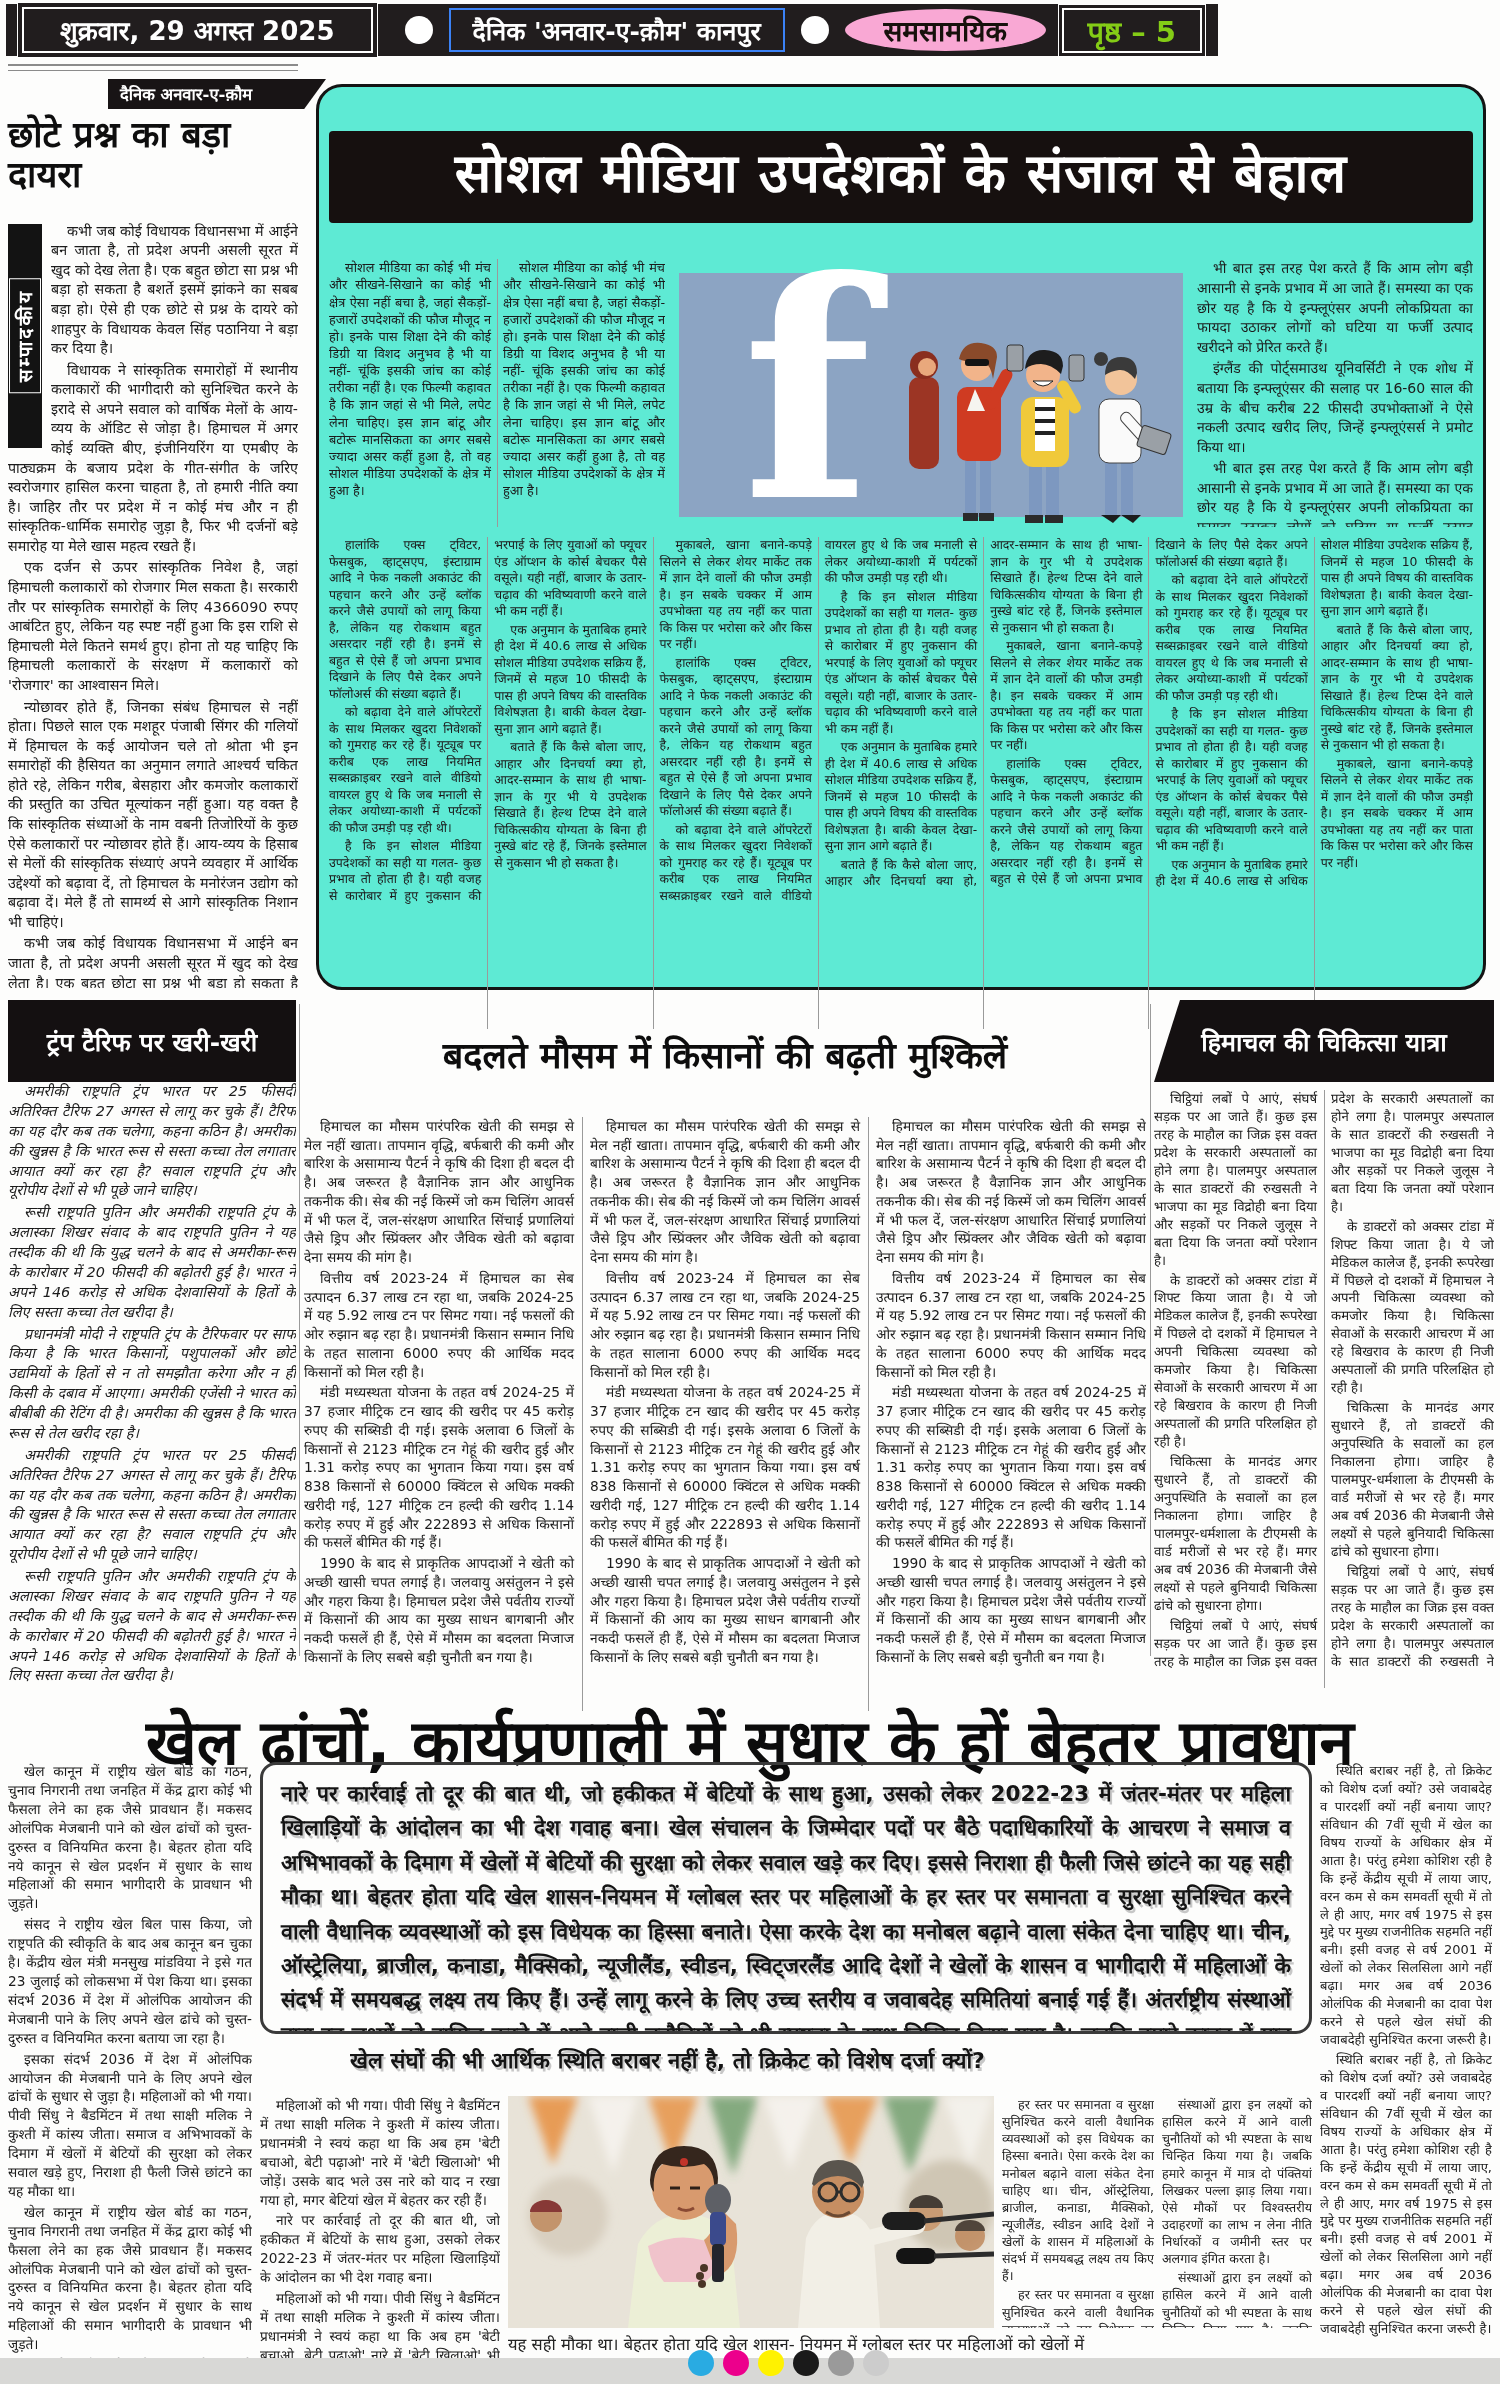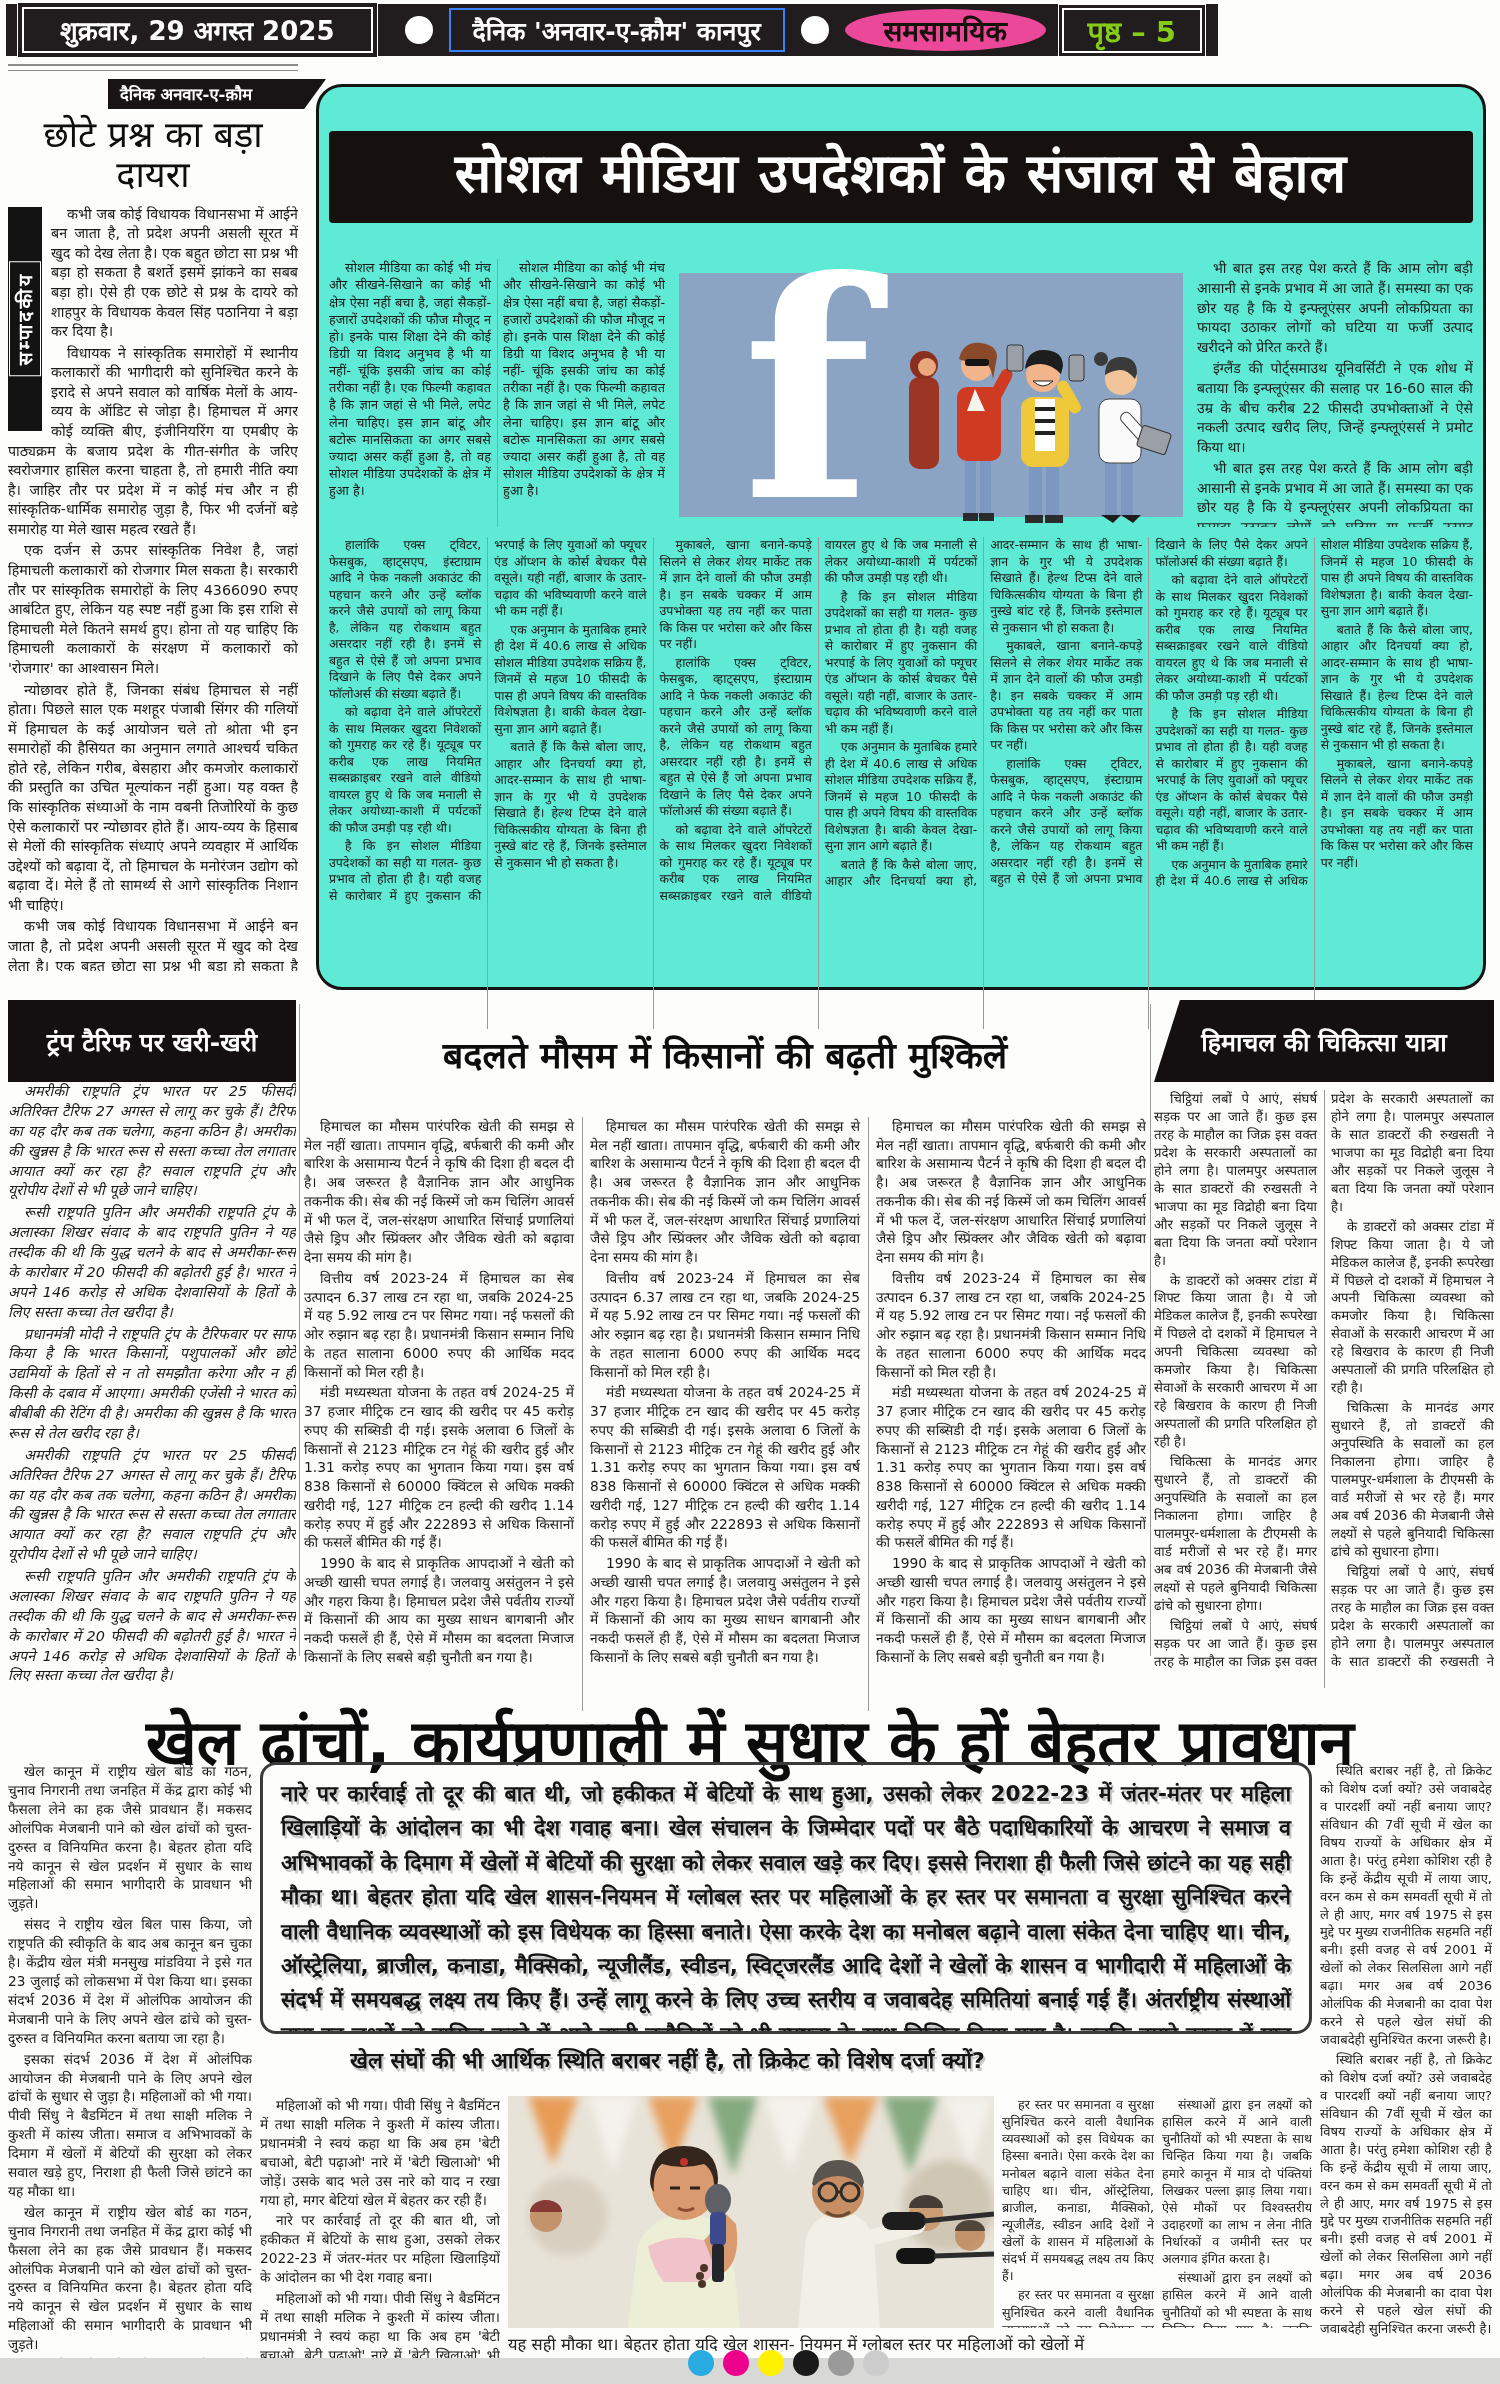--- a/index.html
+++ b/index.html
@@ -8,31 +8,31 @@
   p{margin:0 0 2px 0;text-indent:16px;}
   
   .hdr{position:absolute;left:6px;top:4px;width:1212px;height:52px;background:#211d1e;
        display:flex;align-items:center;padding:0 16px;box-sizing:border-box;gap:16px;}
   .hdr-datebox{border:2px solid #fff;box-shadow:0 0 0 4px #211d1e,0 0 0 5px #fff;
        color:#fff;font-weight:800;font-size:26px;padding:3px 36px;white-space:nowrap;}
   .hdr-spacer{flex:1;}
   .bullet{width:28px;height:28px;border-radius:50%;background:#fff;flex:none;}
   .hdr-masthead{border:2px solid #3b82f6;color:#fff;font-weight:800;font-size:25px;
        padding:3px 22px;white-space:nowrap;}
-  .hdr-ellipse{background:#ec4899;color:#17110c;font-weight:800;font-size:28px;
+  .hdr-ellipse{background:#f9a8d4;color:#17110c;font-weight:800;font-size:28px;
        width:250px;height:42px;border-radius:50%;display:flex;align-items:center;justify-content:center;}
   .hdr-pagebox{border:2px solid #fff;box-shadow:0 0 0 3px #211d1e,0 0 0 4px #fff;
        color:#84cc16;font-weight:800;font-size:29px;padding:1px 24px;white-space:nowrap;}
   
   .editorial{position:absolute;left:8px;top:60px;width:290px;height:938px;}
   .ed-rule{height:4px;border-top:2px solid #8b8b8b;border-bottom:1px solid #8b8b8b;margin:4px 0 8px;}
   .ed-kicker{position:relative;margin-left:100px;width:218px;background:#181415;color:#fff;
        font-size:16.5px;font-weight:700;padding:3px 18px 4px 12px;box-sizing:border-box;
        clip-path:polygon(0 0,100% 0,90% 100%,0 100%);z-index:3;}
-  .ed-headline{font-size:36px;font-weight:400;text-align:center;line-height:1.12;margin:6px 0 9px;color:#0e0e0e;}
+  .ed-headline{font-size:36px;font-weight:700;text-align:left;line-height:1.12;margin:6px 0 26px;color:#0e0e0e;}
   .ed-body{height:766px;overflow:hidden;font-size:14.3px;line-height:1.37;text-align:justify;}
   .ed-side{float:left;width:34px;height:224px;background:#131313;margin:2px 9px 4px 0;
        display:flex;align-items:center;justify-content:center;}
   .ed-side span{display:block;color:#fff;font-size:19px;font-weight:800;letter-spacing:3px;
        writing-mode:vertical-rl;transform:rotate(180deg);border:1px solid #fff;padding:10px 2px;}
   
   .main-box{position:absolute;left:316px;top:84px;width:1170px;height:906px;border:3px solid #141414;
        border-radius:26px;padding:8px 10px;box-sizing:border-box;background:#5eead4;}
   .ma-headline{background:#16100f;color:#fff;font-size:54px;font-weight:800;text-align:center;
        border-radius:4px;padding:16px 0 22px;line-height:1.0;letter-spacing:1px;}

